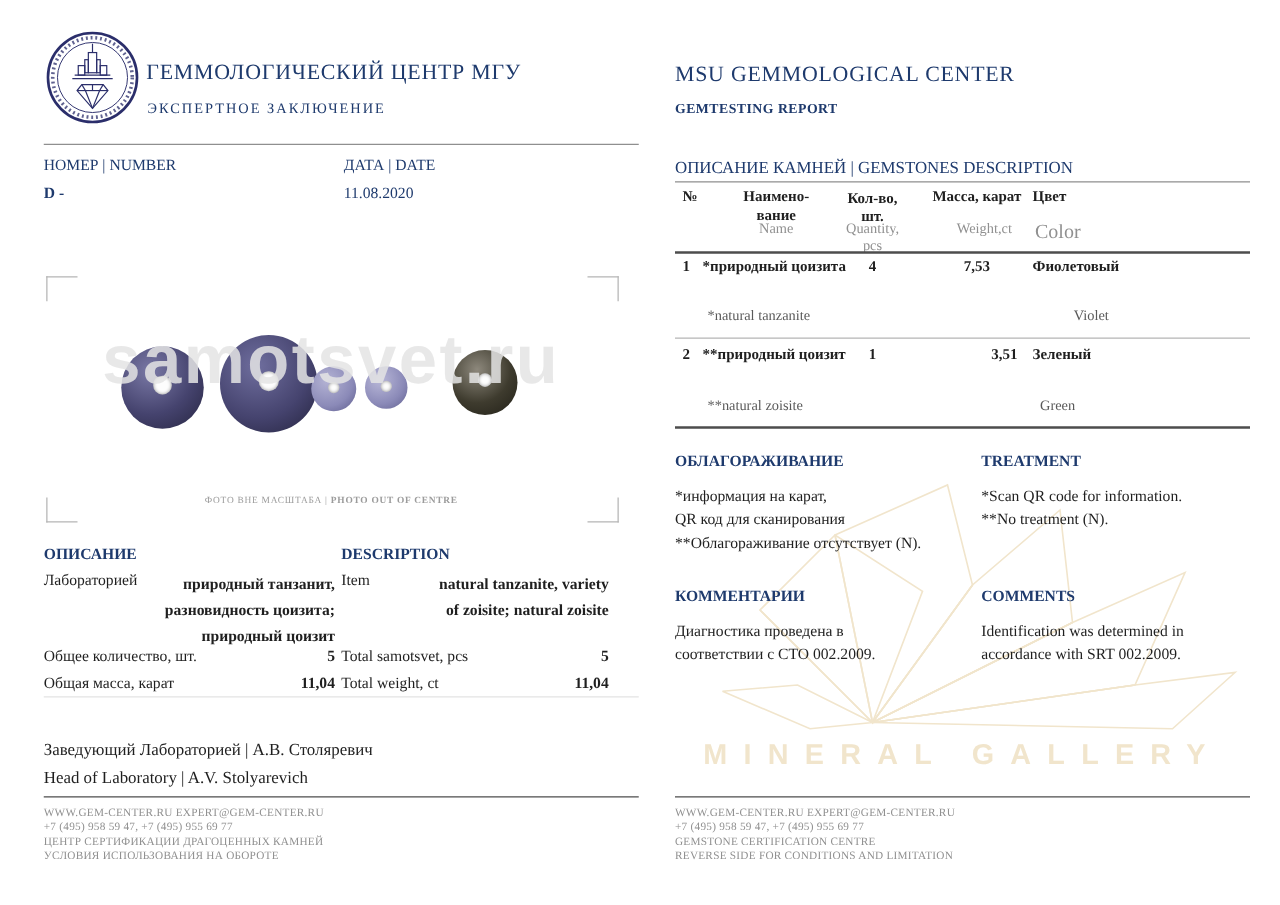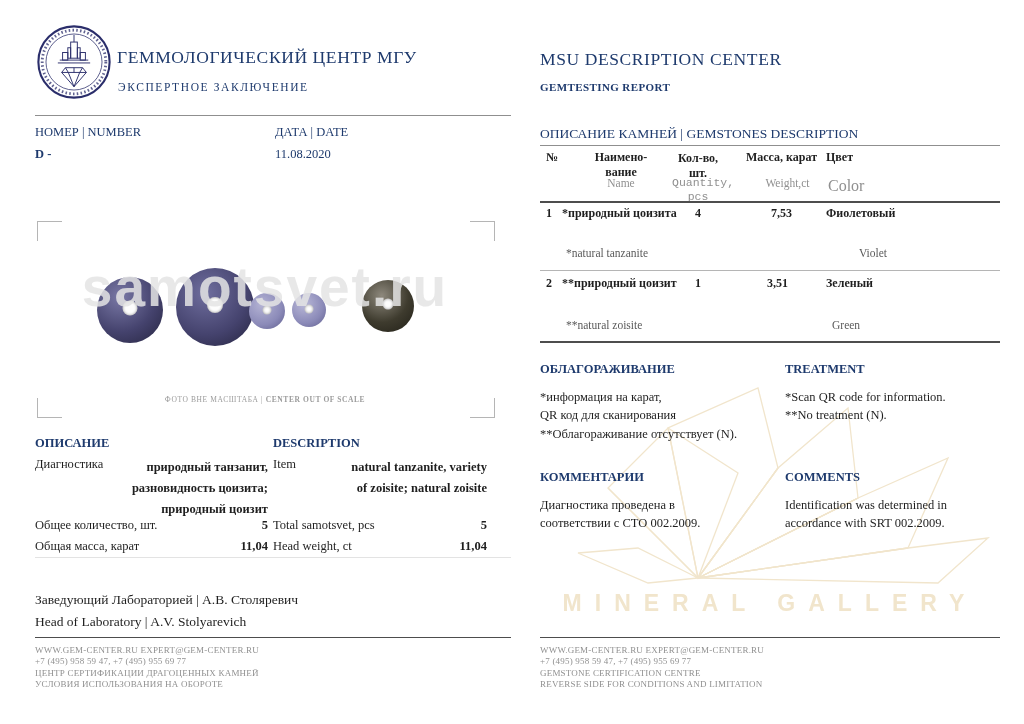--- a/index.html
+++ b/index.html
@@ -105,40 +105,40 @@
 
   <div class="bead b1"></div>
   <div class="bead b2"></div>
   <div class="bead b3"></div>
   <div class="bead b4"></div>
   <div class="bead b5"></div>
 
   <div class="photo-wm">samotsvet.ru</div>
 
   <div class="t c" style="left:35px;top:395px;width:460px;font-size:7.5px;letter-spacing:.6px;color:#9b9b9b;">
-    <span>ФОТО ВНЕ МАСШТАБА | </span><span class="sb">CENTER OUT OF SCALE</span>
+    <span>ФОТО ВНЕ МАСШТАБА | </span><span class="sb">PHOTO OUT OF CENTRE</span>
   </div>
 
   <div class="t navy sb" style="left:35px;top:436px;font-size:12.5px;">ОПИСАНИЕ</div>
-  <div class="t" style="left:35px;top:457px;">Диагностика</div>
+  <div class="t" style="left:35px;top:457px;">Лабораторией</div>
   <div class="t ml r sb" style="left:100px;top:457px;width:168px;line-height:20.8px;">природный танзанит,
 разновидность цоизита;
 природный цоизит</div>
   <div class="t" style="left:35px;top:518px;">Общее количество, шт.</div>
   <div class="t r sb" style="left:228px;top:518px;width:40px;">5</div>
   <div class="t" style="left:35px;top:539px;">Общая масса, карат</div>
   <div class="t r sb" style="left:218px;top:539px;width:50px;">11,04</div>
 
   <div class="t navy sb" style="left:273px;top:436px;font-size:12.5px;">DESCRIPTION</div>
   <div class="t" style="left:273px;top:457px;">Item</div>
   <div class="t ml r sb" style="left:320px;top:457px;width:167px;line-height:20.8px;">natural tanzanite, variety
 of  zoisite; natural zoisite</div>
   <div class="t" style="left:273px;top:518px;">Total samotsvet, pcs</div>
   <div class="t r sb" style="left:447px;top:518px;width:40px;">5</div>
-  <div class="t" style="left:273px;top:539px;">Head weight, ct</div>
+  <div class="t" style="left:273px;top:539px;">Total weight, ct</div>
   <div class="t r sb" style="left:437px;top:539px;width:50px;">11,04</div>
 
   <div class="rule faint" style="left:35px;top:557px;width:476px;"></div>
 
   <div class="t" style="left:35px;top:592px;font-size:13.5px;">Заведующий Лабораторией  |  А.В. Столяревич</div>
   <div class="t" style="left:35px;top:614px;font-size:13.5px;">Head of Laboratory  |  A.V. Stolyarevich</div>
 
   <div class="rule dark" style="left:35px;top:637px;width:476px;"></div>
 
   <div class="t footer" style="left:35px;top:645px;">
@@ -160,52 +160,52 @@
         <line x1="150" y1="210" x2="230" y2="100"></line>
         <line x1="150" y1="210" x2="310" y2="130"></line>
         <line x1="150" y1="210" x2="360" y2="180"></line>
         <line x1="60" y1="120" x2="150" y2="210"></line>
         <polygon points="150,210 90,180 30,185 100,215"></polygon>
       </g>
     </svg>
   </div>
   <div class="gallery-wm">MINERAL GALLERY</div>
 
-  <div class="t navy z1" style="left:540px;top:49px;font-size:17.5px;letter-spacing:.6px;">MSU DESCRIPTION CENTER</div>
+  <div class="t navy z1" style="left:540px;top:49px;font-size:17.5px;letter-spacing:.6px;">MSU GEMMOLOGICAL CENTER</div>
   <div class="t navy b z1" style="left:540px;top:81px;font-size:11px;letter-spacing:.4px;">GEMTESTING REPORT</div>
 
   <div class="t navy z1" style="left:540px;top:126px;font-size:13.5px;">ОПИСАНИЕ КАМНЕЙ | GEMSTONES DESCRIPTION</div>
   <div class="rule z1" style="left:540px;top:145px;width:460px;"></div>
 
   <div class="t sb z1" style="left:546px;top:150px;font-size:12px;">№</div>
   <div class="t sb c ml z1" style="left:585px;top:150px;width:72px;font-size:12px;white-space:normal;">Наимено-вание</div>
   <div class="t sb c z1" style="left:672px;top:151px;width:52px;font-size:12px;white-space:normal;">Кол-во, шт.</div>
   <div class="t sb c z1" style="left:734px;top:150px;width:95px;font-size:12px;">Масса, карат</div>
   <div class="t sb z1" style="left:826px;top:150px;font-size:12px;">Цвет</div>
   <div class="t gray c z1" style="left:585px;top:176px;width:72px;font-size:11.5px;">Name</div>
-  <div class="t gray c z1" style="left:672px;top:176px;width:52px;font-size:11.5px;white-space:normal;font-family:Liberation Mono, monospace;">Quantity, pcs</div>
+  <div class="t gray c z1" style="left:672px;top:176px;width:52px;font-size:11.5px;white-space:normal;">Quantity, pcs</div>
   <div class="t gray c z1" style="left:740px;top:176px;width:95px;font-size:11.5px;">Weight,ct</div>
   <div class="t gray z1" style="left:828px;top:176px;font-size:16px;">Color</div>
 
   <div class="rule thick z1" style="left:540px;top:201px;width:460px;"></div>
 
   <div class="t sb z1" style="left:546px;top:206px;font-size:12px;">1</div>
   <div class="t sb z1" style="left:562px;top:206px;font-size:12px;">*природный цоизита</div>
   <div class="t sb c z1" style="left:672px;top:206px;width:52px;font-size:12px;">4</div>
   <div class="t sb c z1" style="left:734px;top:206px;width:95px;font-size:12px;">7,53</div>
   <div class="t sb z1" style="left:826px;top:206px;font-size:12px;">Фиолетовый</div>
   <div class="t z1" style="left:566px;top:246px;font-size:11.5px;color:#5a5a5a;">*natural tanzanite</div>
   <div class="t z1" style="left:859px;top:246px;font-size:11.5px;color:#5a5a5a;text-align:center;">Violet</div>
 
   <div class="rule light z1" style="left:540px;top:270px;width:460px;"></div>
 
   <div class="t sb z1" style="left:546px;top:276px;font-size:12px;">2</div>
   <div class="t sb z1" style="left:562px;top:276px;font-size:12px;">**природный цоизит</div>
   <div class="t sb c z1" style="left:672px;top:276px;width:52px;font-size:12px;">1</div>
-  <div class="t sb c z1" style="left:693px;top:276px;width:95px;font-size:12px;text-align:right;">3,51</div>
+  <div class="t sb c z1" style="left:756px;top:276px;width:95px;font-size:12px;">3,51</div>
   <div class="t sb z1" style="left:826px;top:276px;font-size:12px;">Зеленый</div>
   <div class="t z1" style="left:566px;top:318px;font-size:11.5px;color:#5a5a5a;">**natural zoisite</div>
   <div class="t z1" style="left:832px;top:318px;font-size:11.5px;color:#5a5a5a;">Green</div>
 
   <div class="rule thick z1" style="left:540px;top:341px;width:460px;"></div>
 
   <div class="t navy sb z1" style="left:540px;top:362px;font-size:12.5px;">ОБЛАГОРАЖИВАНИЕ</div>
   <div class="t navy sb z1" style="left:785px;top:362px;font-size:12.5px;">TREATMENT</div>
   <div class="t ml z1" style="left:540px;top:388px;line-height:18.3px;">*информация на карат,
 QR код для сканирования

